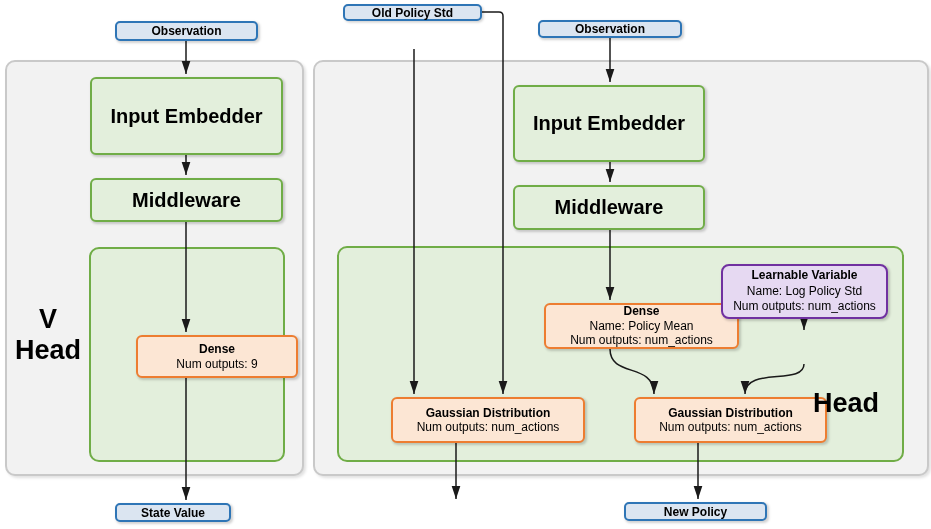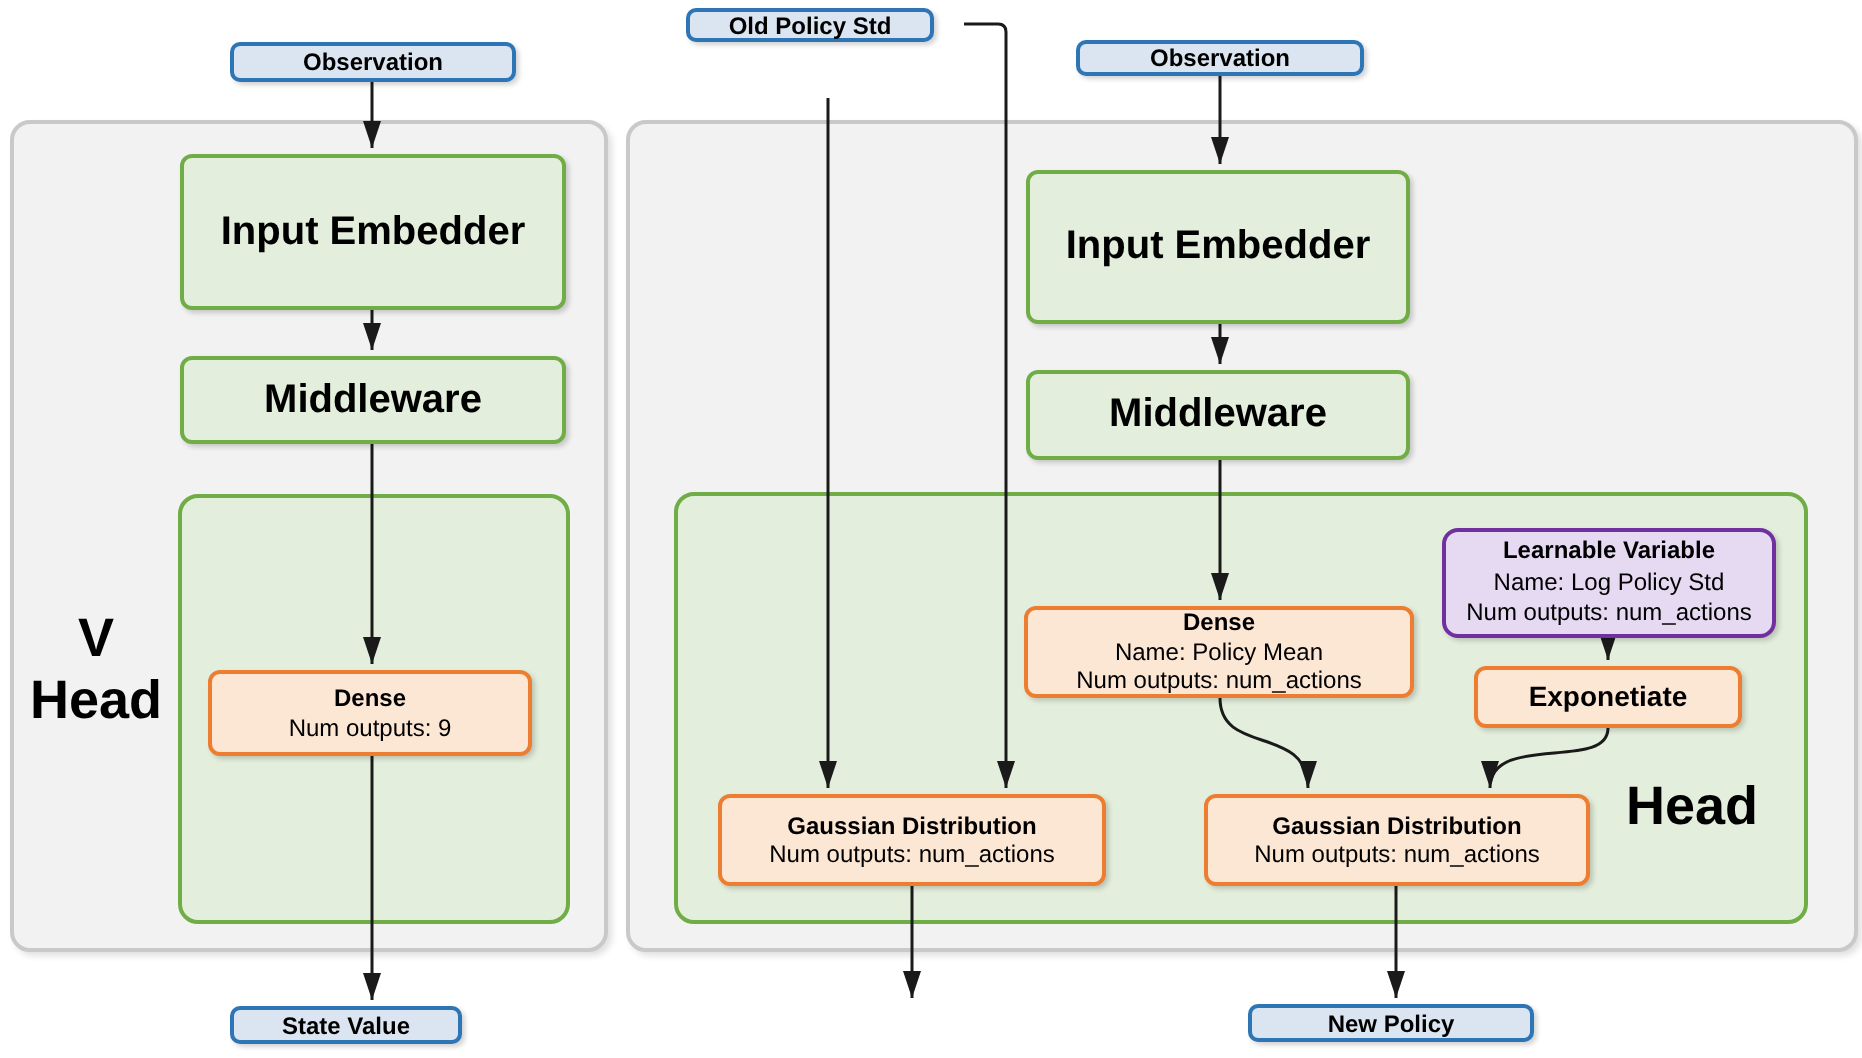--- a/index.html
+++ b/index.html
@@ -27,21 +27,21 @@
   .connector{fill:none;stroke:var(--arrow,#1a1a1a);stroke-width:1.5;}
   .box{
     position:absolute;display:flex;flex-direction:column;align-items:center;justify-content:center;
     text-align:center;box-sizing:border-box;z-index:4;box-shadow:1.5px 1.5px 2.5px rgba(0,0,0,0.18);
   }
   .blue{background:var(--blue-fill);border:2.5px solid var(--blue-border);border-radius:5px;
         font-weight:bold;font-size:12px;}
   .green{background:var(--green-fill);border:2.5px solid var(--green-border);border-radius:6px;
          font-weight:bold;font-size:20px;}
   .orange{background:var(--orange-fill);border:2.5px solid var(--orange-border);border-radius:6px;
-          font-size:12px;line-height:14.5px;}
+          font-size:12px;line-height:14.5px;margin-left:32px;}
   .purple{background:var(--purple-fill);border:2.5px solid var(--purple-border);border-radius:8px;
           font-size:12px;line-height:15.5px;}
   .box .title{font-weight:bold;}
   .head-label{
     position:absolute;z-index:4;text-align:center;font-weight:bold;font-size:27px;line-height:31px;
     box-shadow:none;
   }
   .exp{font-weight:bold;font-size:14px;}
 </style>
 </head>
@@ -74,21 +74,21 @@
     <path class="connector" marker-end="url(#arr)" d="M610,349 C610,378 654,362 654,394"></path>
     <path class="connector" marker-end="url(#arr)" d="M804,319 V330"></path>
     <path class="connector" marker-end="url(#arr)" d="M804,364 C804,386 745,366 745,394"></path>
     <path class="connector" marker-end="url(#arr)" d="M456,443 V499"></path>
     <path class="connector" marker-end="url(#arr)" d="M698,443 V499"></path>
   </svg>
 
   <div class="box blue" style="left:115px;top:21px;width:143px;height:20px;">
     <span>Observation</span>
   </div>
-  <div class="box blue" style="left:343px;top:4px;width:124px;height:17px;">
+  <div class="box blue" style="left:343px;top:4px;width:139px;height:17px;">
     <span>Old Policy Std</span>
   </div>
   <div class="box blue" style="left:538px;top:20px;width:144px;height:18px;">
     <span>Observation</span>
   </div>
 
   <div class="box green" style="left:90px;top:77px;width:193px;height:78px;">
     <span>Input Embedder</span>
   </div>
   <div class="box green" style="left:90px;top:178px;width:193px;height:44px;">
@@ -112,23 +112,20 @@
   <div class="box orange" style="left:512px;top:303px;width:195px;height:46px;">
     <div class="title">Dense</div>
     <div>Name: Policy Mean</div>
     <div>Num outputs: num_actions</div>
   </div>
   <div class="box purple" style="left:721px;top:264px;width:167px;height:55px;">
     <div class="title">Learnable Variable</div>
     <div>Name: Log Policy Std</div>
     <div>Num outputs: num_actions</div>
   </div>
-  <div class="box orange exp" style="left:737px;top:333px;width:134px;height:31px;">
-    <span>Exponetiate</span>
-  </div>
   <div class="box orange" style="left:359px;top:397px;width:194px;height:46px;">
     <div class="title">Gaussian Distribution</div>
     <div>Num outputs: num_actions</div>
   </div>
   <div class="box orange" style="left:602px;top:397px;width:193px;height:46px;">
     <div class="title">Gaussian Distribution</div>
     <div>Num outputs: num_actions</div>
   </div>
   <div class="head-label" style="left:800px;top:388px;width:92px;">
     <div>Head</div>

